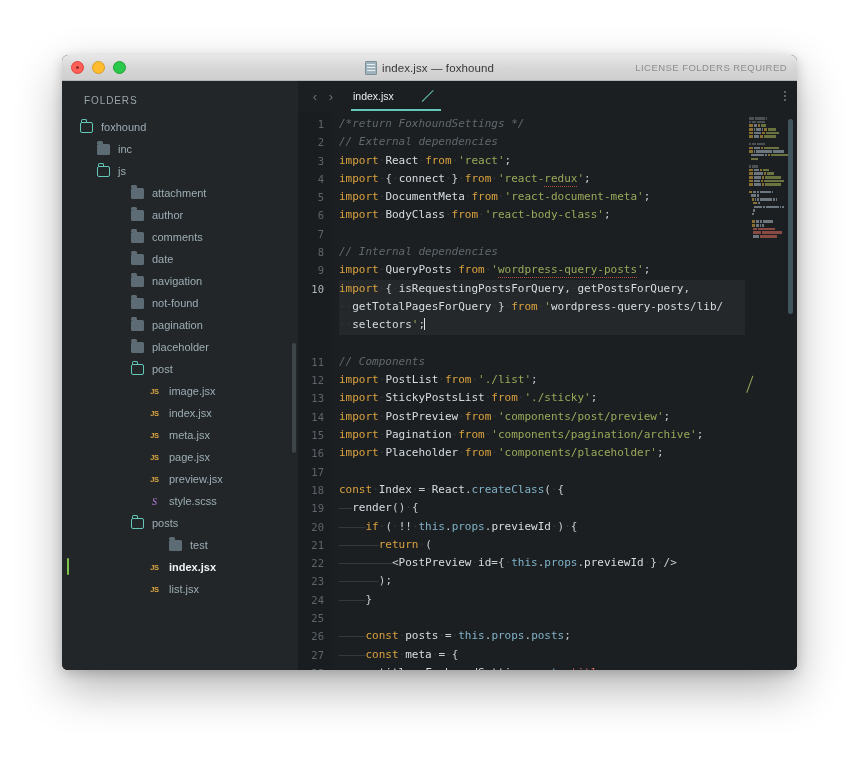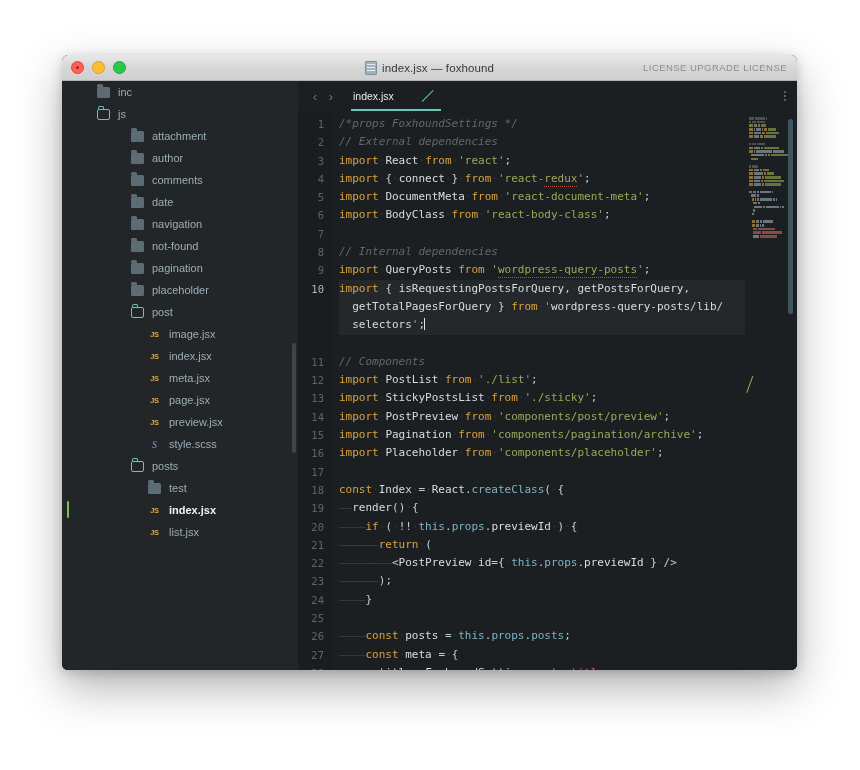--- a/index.html
+++ b/index.html
@@ -383,27 +383,32 @@
     <div class="titlebar">
       <div class="traffic">
         <span class="tl red"></span>
         <span class="tl yellow"></span>
         <span class="tl green"></span>
       </div>
       <div class="title-center">
         <span class="title-fileicon"></span>
         <span class="title-text">index.jsx — foxhound</span>
       </div>
-      <span class="license-text">LICENSE UPGRADE LICENSE</span>
+      <span class="license-text">LICENSE FOLDERS REQUIRED</span>
     </div>
 
     <div class="body-wrap">
 
       <div class="sidebar">
+        <div class="sidebar-header">FOLDERS</div>
         <div class="tree" id="file-tree">
+            <div class="tree-row" style="padding-left: 18px;">
+              <span class="ic ic-folder-open"></span>
+              <span class="tree-label">foxhound</span>
+            </div>
             <div class="tree-row" style="padding-left: 35px;">
               <span class="ic ic-folder-closed"></span>
               <span class="tree-label">inc</span>
             </div>
             <div class="tree-row" style="padding-left: 35px;">
               <span class="ic ic-folder-open"></span>
               <span class="tree-label">js</span>
             </div>
             <div class="tree-row" style="padding-left: 69px;">
               <span class="ic ic-folder-closed"></span>
@@ -462,21 +467,21 @@
               <span class="tree-label">preview.jsx</span>
             </div>
             <div class="tree-row" style="padding-left: 86px;">
               <span class="ic ic-scss">S</span>
               <span class="tree-label">style.scss</span>
             </div>
             <div class="tree-row" style="padding-left: 69px;">
               <span class="ic ic-folder-open"></span>
               <span class="tree-label">posts</span>
             </div>
-            <div class="tree-row" style="padding-left: 86px;">
+            <div class="tree-row" style="padding-left: 86px; margin-left: 21px;">
               <span class="ic ic-folder-closed"></span>
               <span class="tree-label">test</span>
             </div>
             <div class="tree-row active" style="padding-left: 86px;">
               <span class="active-marker"></span>
               <span class="ic ic-js">JS</span>
               <span class="tree-label">index.jsx</span>
             </div>
             <div class="tree-row" style="padding-left: 86px;">
               <span class="ic ic-js">JS</span>
@@ -530,21 +535,21 @@
               <div class="gnum">21</div>
               <div class="gnum">22</div>
               <div class="gnum">23</div>
               <div class="gnum">24</div>
               <div class="gnum">25</div>
               <div class="gnum">26</div>
               <div class="gnum">27</div>
               <div class="gnum">28</div>
             </div>
           <div class="code" id="code">
-              <div class="cl"><span class="c">/*props FoxhoundSettings */</span></div>
+              <div class="cl"><span class="c">/*return FoxhoundSettings */</span></div>
               <div class="cl"><span class="c">// External dependencies</span></div>
               <div class="cl"><span class="k">import</span><span class="sp">·</span><span class="id">React</span><span class="sp">·</span><span class="k">from</span><span class="sp">·</span><span class="s">'react'</span><span class="p">;</span></div>
               <div class="cl"><span class="k">import</span><span class="sp">·</span><span class="p">{</span><span class="sp">·</span><span class="id">connect</span><span class="sp">·</span><span class="p">}</span><span class="sp">·</span><span class="k">from</span><span class="sp">·</span><span class="s">'react-<span class="misspell">redux</span>'</span><span class="p">;</span></div>
               <div class="cl"><span class="k">import</span><span class="sp">·</span><span class="id">DocumentMeta</span><span class="sp">·</span><span class="k">from</span><span class="sp">·</span><span class="s">'react-document-meta'</span><span class="p">;</span></div>
               <div class="cl"><span class="k">import</span><span class="sp">·</span><span class="id">BodyClass</span><span class="sp">·</span><span class="k">from</span><span class="sp">·</span><span class="s">'react-body-class'</span><span class="p">;</span></div>
               <div class="cl">&nbsp;</div>
               <div class="cl"><span class="c">// Internal dependencies</span></div>
               <div class="cl"><span class="k">import</span><span class="sp">·</span><span class="id">QueryPosts</span><span class="sp">·</span><span class="k">from</span><span class="sp">·</span><span class="s">'<span class="misspell">wordpress-query-posts</span>'</span><span class="p">;</span></div>
               <div class="cl hl"><span class="k">import</span><span class="sp">·</span><span class="p">{</span><span class="sp">·</span><span class="id">isRequestingPostsForQuery</span><span class="p">,</span><span class="sp">·</span><span class="id">getPostsForQuery</span><span class="p">,</span></div>
               <div class="cl hl"><span class="sp">·</span><span class="sp">·</span><span class="id">getTotalPagesForQuery</span><span class="sp">·</span><span class="p">}</span><span class="sp">·</span><span class="k">from</span><span class="sp">·</span><span class="s">'</span><span class="id">wordpress</span><span class="p">-</span><span class="id">query</span><span class="p">-</span><span class="id">posts</span><span class="p">/</span><span class="id">lib</span><span class="p">/</span></div>

